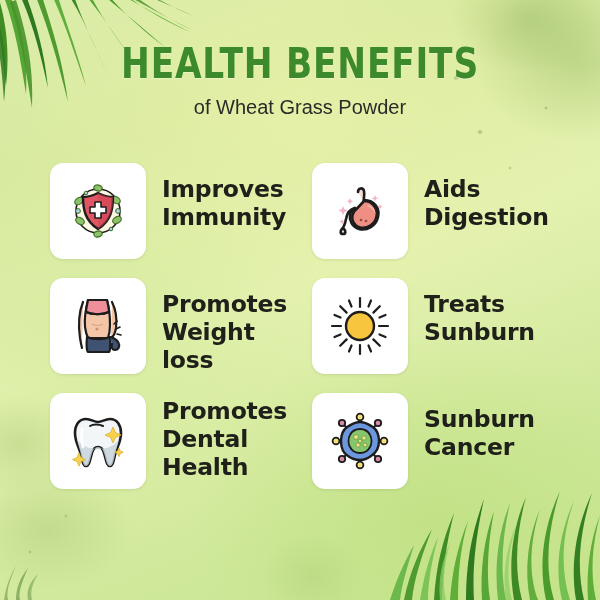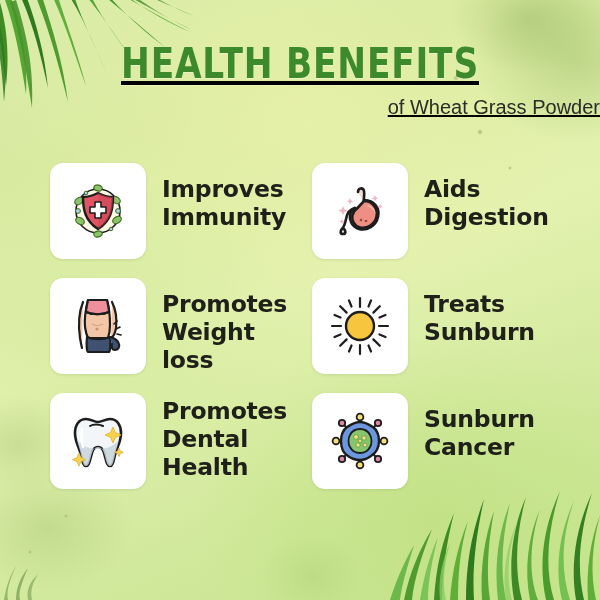--- a/index.html
+++ b/index.html
@@ -57,42 +57,40 @@
   #grass-bottom-right { right: 0; bottom: 0; }
   #grass-bottom-left { left: 0; bottom: 0; }
 
   
   #header {
     position: absolute;
     top: 40px;
     left: 0;
     width: 600px;
     text-align: center;
-    text-decoration: underline;
   }
   #title {
     font-family: "DejaVu Sans", sans-serif;
     font-size: 43px;
     line-height: 46px;
     font-weight: 700;
     color: #3c8a2c;
     letter-spacing: 1px;
     transform: scaleX(0.80);
     transform-origin: center;
     margin: 0;
     text-shadow: 0 1px 0 rgba(255,255,255,0.35);
   }
   #subtitle {
     font-family: "Liberation Sans", sans-serif;
     font-size: 20px;
     line-height: 24px;
     color: #2b2b28;
     margin: 9px 0 0 0;
     font-weight: 400;
-    text-align: right;
   }
 
   
   #grid {
     position: absolute;
     top: 163px;
     left: 50px;
     width: 520px;
     display: grid;
     grid-template-columns: 262px 258px;

